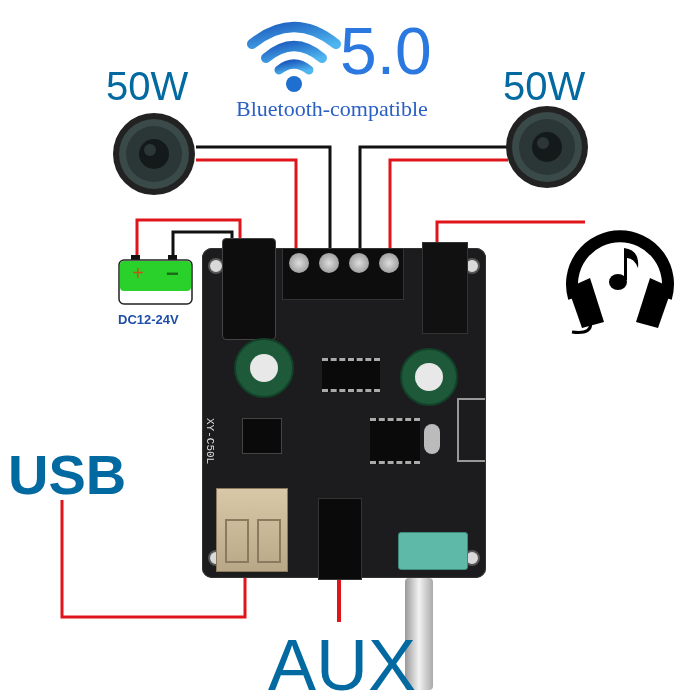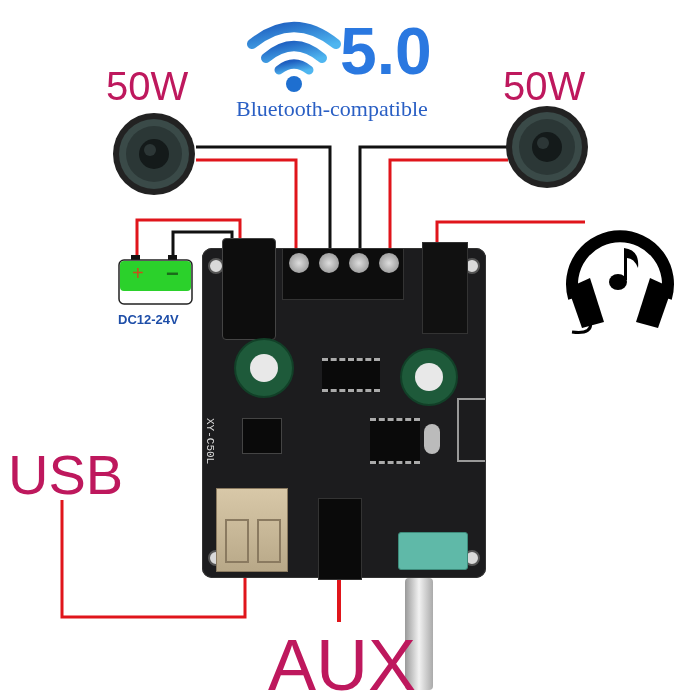--- a/index.html
+++ b/index.html
@@ -1,18 +1,18 @@
 <!DOCTYPE html>
 <html><head>
 <meta charset="utf-8">
 <style>
   html, body { margin:0; padding:0; }
   body { width:700px; height:700px; background:#ffffff; position:relative; overflow:hidden; font-family:"Liberation Sans", sans-serif; }
   .abs { position:absolute; }
-  .blue-label { color:#be185d; font-family:"Liberation Sans", sans-serif; }
+  .blue-label { color:#0369a1; font-family:"Liberation Sans", sans-serif; }
   .wires { position:absolute; left:0; top:0; }
   .board { position:absolute; left:202px; top:248px; width:284px; height:330px; background:#1c1c1e; border-radius:10px; box-shadow:0 0 0 1px #333 inset; }
   .mount { position:absolute; width:12px; height:12px; border-radius:50%; background:#d9d9d9; border:2px solid #555; }
 </style>
 </head>
 <body>
 
 <svg class="wires" width="700" height="700">
 
   <polyline points="196,147 330,147 330,255" fill="none" stroke="#111" stroke-width="3"></polyline>
@@ -38,21 +38,21 @@
         <stop offset="0" stop-color="#1e5fc0"></stop>
           <stop offset="1" stop-color="#4fb6f0"></stop>
       </linearGradient>
     </defs>
     <path d="M6,32 Q48,-2 90,32" fill="none" stroke="url(#wg)" stroke-width="10" stroke-linecap="round"></path>
     <path d="M20,46 Q48,22 76,46" fill="none" stroke="url(#wg)" stroke-width="10" stroke-linecap="round"></path>
     <path d="M33,58 Q48,46 63,58" fill="none" stroke="url(#wg)" stroke-width="9" stroke-linecap="round"></path>
     <circle cx="48" cy="72" r="8" fill="#1e6fd0"></circle>
   </svg>
 </div>
-<div class="abs blue-label" style="left:340px; top:18px; font-size:66px; font-weight:bold; line-height:1; color:#2a78e0;">5.0</div>
+<div class="abs blue-label" style="left:340px; top:18px; font-size:66px; font-weight:normal; line-height:1; color:#2a78e0;">5.0</div>
 <div class="abs" style="left:236px; top:96px; font-family:'Liberation Serif', serif; font-size:22px; color:#2a5fc4;text-align:right;">Bluetooth-compatible</div>
 
 <div class="abs blue-label" style="left:106px; top:64px; font-size:40px;">50W</div>
 <div class="abs blue-label" style="left:503px; top:64px; font-size:40px;">50W</div>
 
 <div class="abs" style="left:112px; top:112px; width:84px; height:84px;">
   <svg width="84" height="84" viewBox="0 0 84 84">
     <circle cx="42" cy="42" r="41" fill="#222"></circle>
     <circle cx="42" cy="42" r="35" fill="#3a4a48"></circle>
     <circle cx="42" cy="42" r="28" fill="#2b3736"></circle>
@@ -132,14 +132,14 @@
     <div class="abs" style="left:40px; top:30px; width:20px; height:40px; border:2px solid #8a7a60;"></div>
   </div>
 
   <div class="abs" style="left:116px; top:250px; width:42px; height:80px; background:#0a0a0a; border:1px solid #333;"></div>
 
   <div class="abs" style="left:196px; top:284px; width:68px; height:36px; background:#5fb9a8; border:1px solid #3d8a7a; border-radius:3px;"></div>
 </div>
 
 <div class="abs" style="left:405px; top:578px; width:28px; height:112px; background:linear-gradient(90deg,#999,#f2f2f2,#aaa); border-radius:4px;"></div>
 
-<div class="abs blue-label" style="left:8px; top:442px; font-size:56px;">USB</div>
+<div class="abs blue-label" style="left:8px; top:442px; font-size:56px;font-weight:bold;">USB</div>
 <div class="abs blue-label" style="left:268px; top:624px; font-size:72px;">AUX</div>
 
 </body></html>

